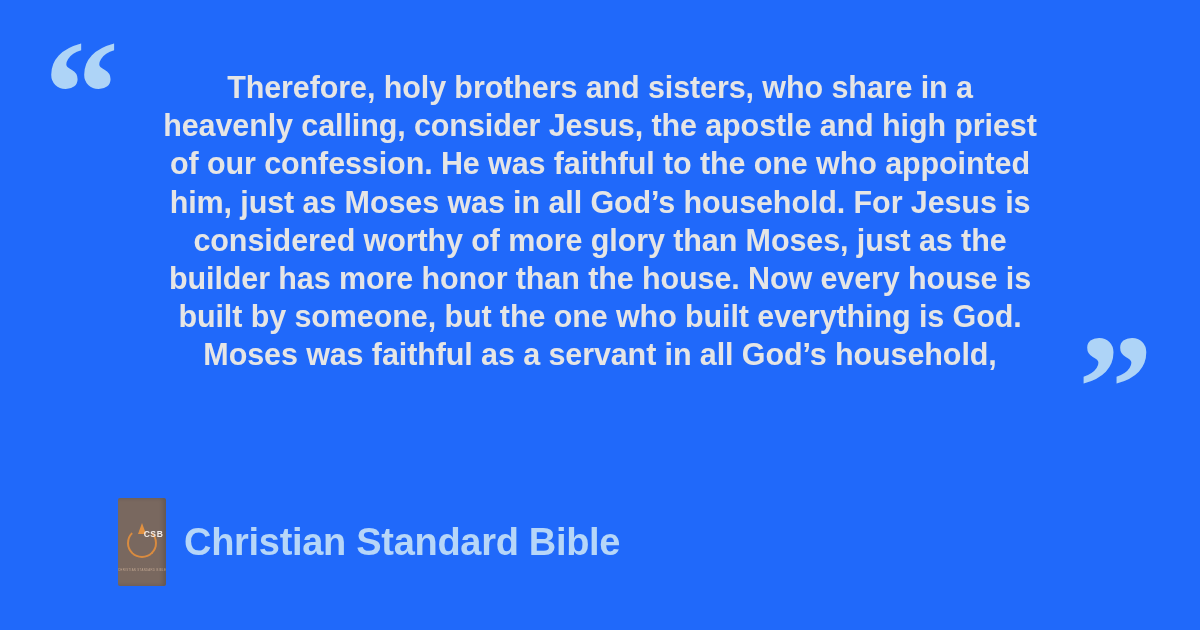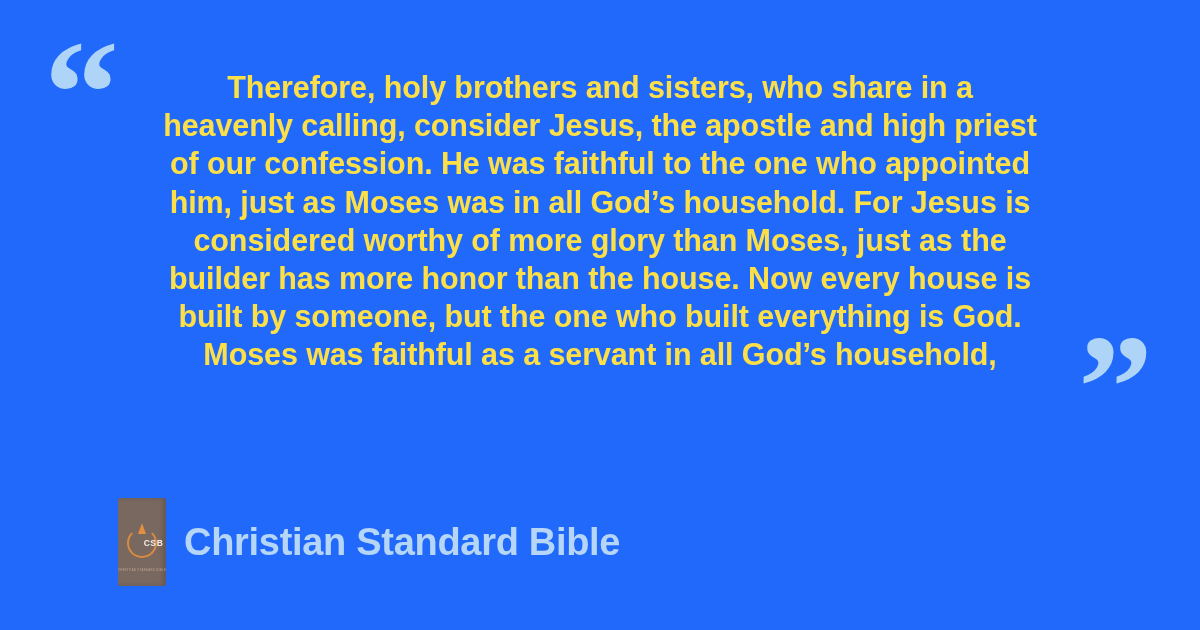--- a/index.html
+++ b/index.html
@@ -43,21 +43,21 @@
   
   #quote-block {
     position: absolute;
     left: 110px;
     top: 68px;
     width: 980px;
     text-align: center;
   }
   #quote-text {
     margin: 0;
-    color: #fde047;
+    color: #e5e5e5;
     font-family: "Liberation Sans", sans-serif;
     font-weight: 700;
     font-size: 30.5px;
     line-height: 38.2px;
     letter-spacing: -0.1px;
     white-space: pre-line;
   }
 
   
   #footer {
@@ -103,21 +103,21 @@
     top: -5px;
     transform: translateX(-50%);
     width: 0; height: 0;
     border-left: 4px solid transparent;
     border-right: 4px solid transparent;
     border-bottom: 11px solid #e09040;
   }
   #logo .emblem-label {
     position: absolute;
     left: 0;
-    top: 10px;
+    top: 1px;
     width: 53px;
     text-align: center;
     color: #f2ece7;
     font-family: "Liberation Sans", sans-serif;
     font-weight: 700;
     font-size: 8.5px;
     letter-spacing: 0.6px;
   }
   #logo .spine-text {
     position: absolute;

